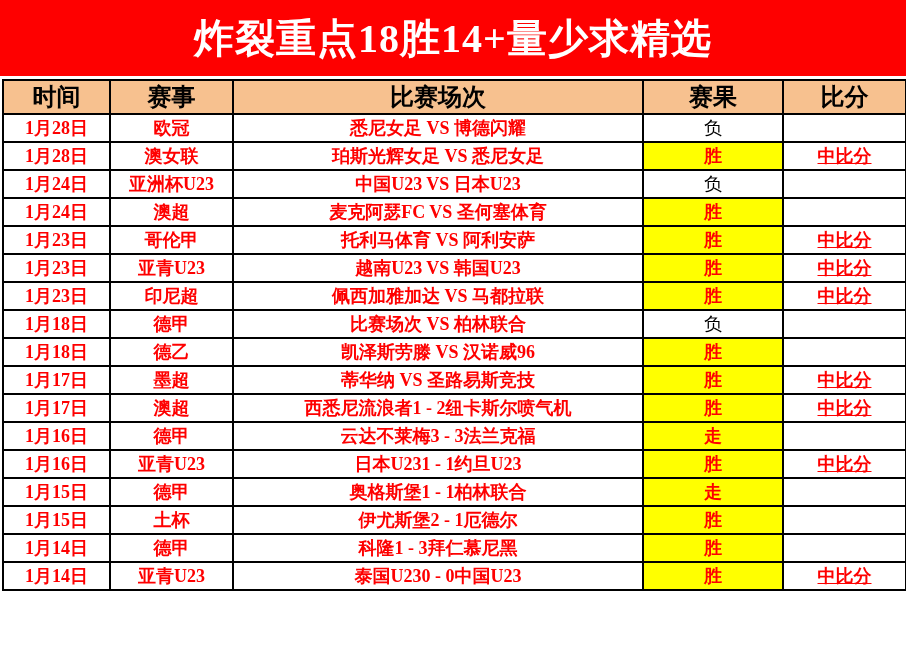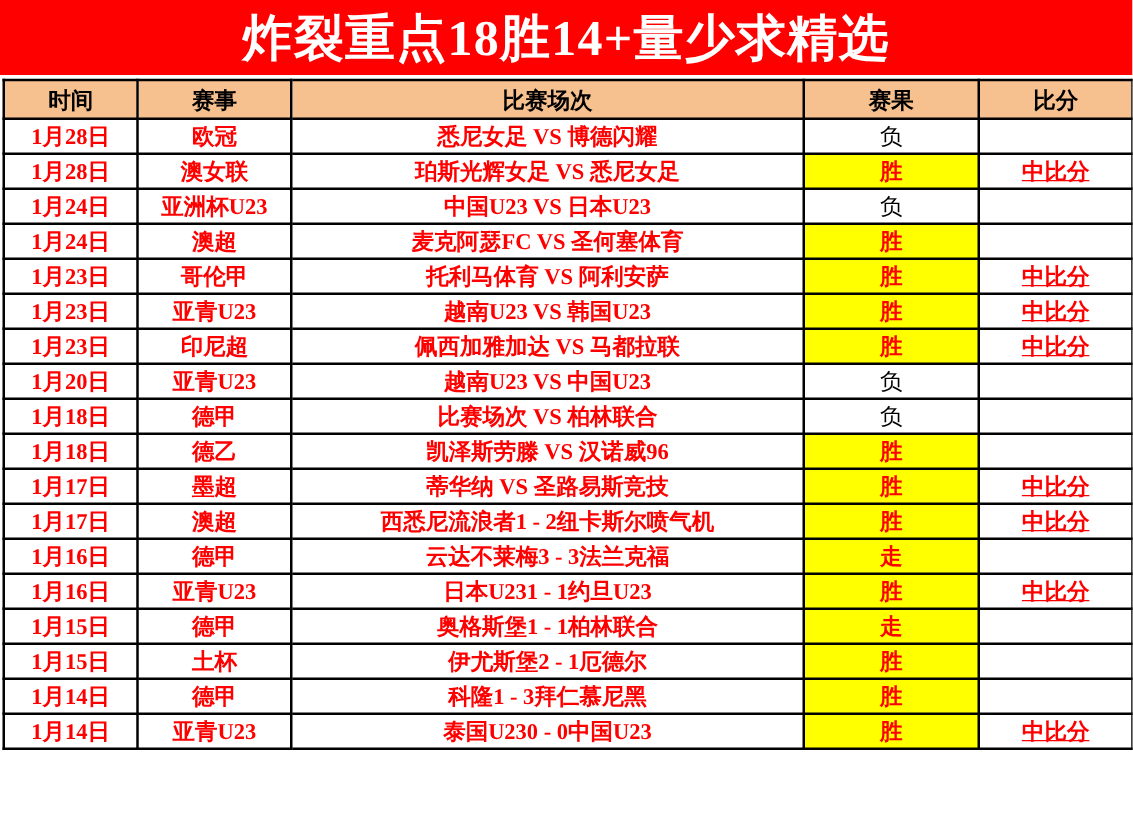--- a/index.html
+++ b/index.html
@@ -7,29 +7,29 @@
     --banner-text:#ffffff;
     --header-bg:#f7c18f;
     --accent:#fe0000;
     --win-bg:#ffff00;
     --lose-text:#000000;
     --border:#000000;
   }
   *{box-sizing:border-box;margin:0;padding:0;}
   html,body{width:906px;height:669px;background:#ffffff;overflow:hidden;
     font-family:"Liberation Serif","DejaVu Serif",serif;}
-  .banner{width:906px;height:60px;background:var(--banner-bg);
+  .banner{width:906px;height:76px;background:var(--banner-bg);
     display:flex;align-items:center;justify-content:center;}
   .banner-title{color:var(--banner-text);font-size:40px;font-weight:bold;
     letter-spacing:1px;white-space:nowrap;}
   .tbl-wrap{padding:3px 1px 0 2px;}
   table{border-collapse:collapse;table-layout:fixed;width:903px;}
   th,td{border:2px solid var(--border);text-align:center;vertical-align:middle;
     overflow:hidden;white-space:nowrap;}
-  thead th{background:var(--header-bg);color:#000;font-size:18px;
+  thead th{background:var(--header-bg);color:#000;font-size:24px;
     font-weight:bold;height:31px;}
   tbody td{height:28px;font-size:18px;font-weight:bold;color:var(--accent);
     background:#ffffff;}
   td.result.win{background:var(--win-bg);color:var(--accent);}
   td.result.lose{background:#ffffff;color:var(--lose-text);font-weight:normal;}
   td.score{color:var(--accent);text-decoration:underline;}
 </style>
 </head>
 <body>
 
@@ -99,27 +99,20 @@
     <td class="score">中比分</td>
   </tr>
         <tr>
     <td class="date">1月23日</td>
     <td class="league">印尼超</td>
     <td class="match">佩西加雅加达 VS 马都拉联</td>
     <td class="result win">胜</td>
     <td class="score">中比分</td>
   </tr>
         <tr>
-    <td class="date">1月20日</td>
-    <td class="league">亚青U23</td>
-    <td class="match">越南U23 VS 中国U23</td>
-    <td class="result lose">负</td>
-    <td class="score"></td>
-  </tr>
-        <tr>
     <td class="date">1月18日</td>
     <td class="league">德甲</td>
     <td class="match">比赛场次 VS 柏林联合</td>
     <td class="result lose">负</td>
     <td class="score"></td>
   </tr>
         <tr>
     <td class="date">1月18日</td>
     <td class="league">德乙</td>
     <td class="match">凯泽斯劳滕 VS 汉诺威96</td>

